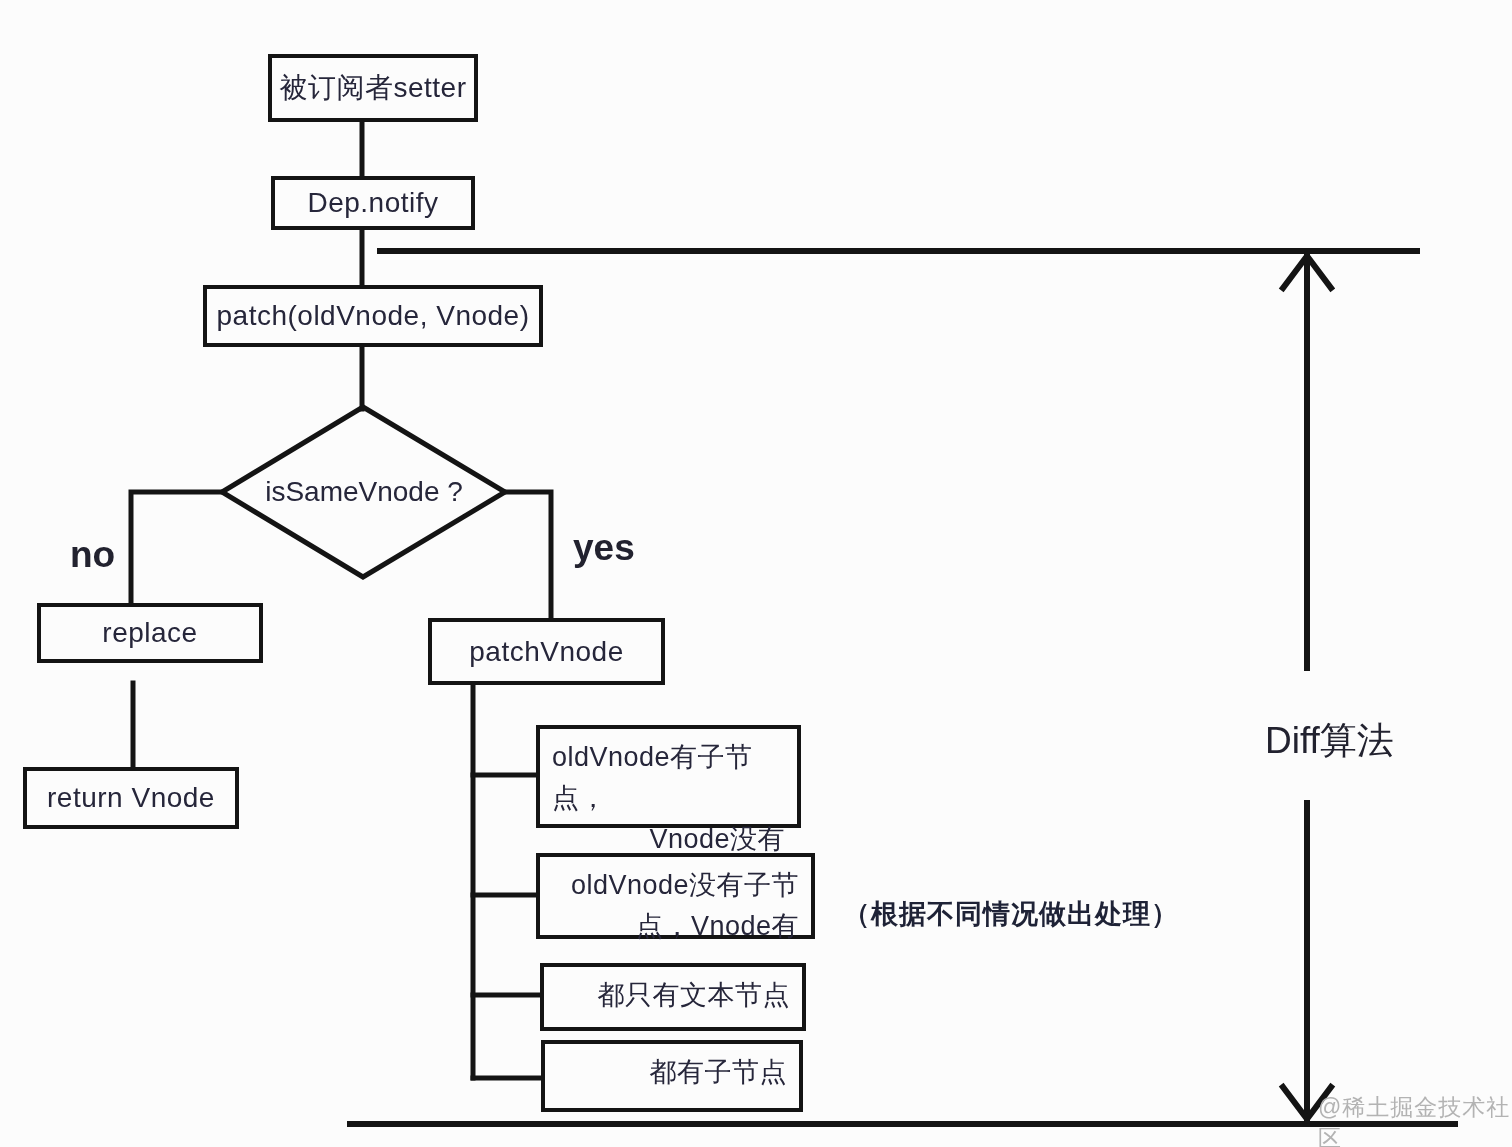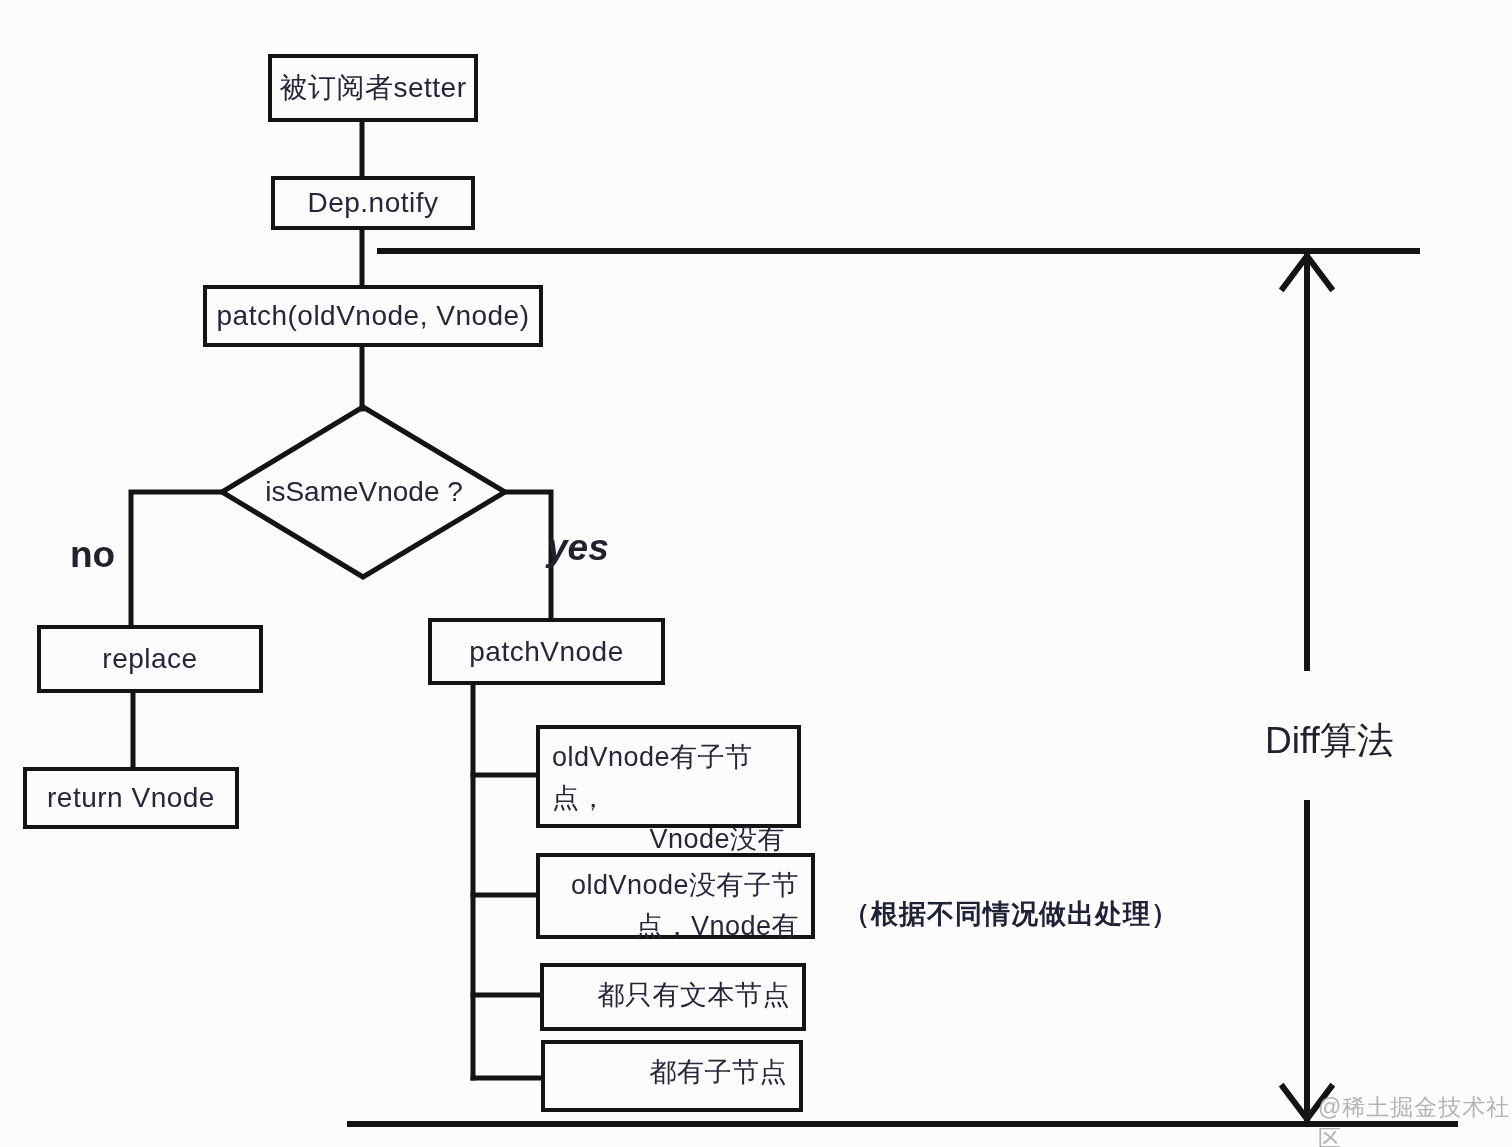--- a/index.html
+++ b/index.html
@@ -40,21 +40,21 @@
     align-items: flex-end;
     flex-direction: column;
     padding: 8px 12px;
     font-size: 27px;
     line-height: 41px;
     white-space: normal;
   }
   .box-setter       { left: 268px; top: 54px;  width: 210px; height: 68px; }
   .box-dep-notify   { left: 271px; top: 176px; width: 204px; height: 54px; }
   .box-patch        { left: 203px; top: 285px; width: 340px; height: 62px; }
-  .box-replace      { left: 37px;  top: 625px; width: 226px; height: 68px; }
+  .box-replace      { left: 37px;  top: 603px; width: 226px; height: 60px; }
   .box-return-vnode { left: 23px;  top: 767px; width: 216px; height: 62px; }
   .box-patch-vnode  { left: 428px; top: 618px; width: 237px; height: 67px; }
   .box-case-1       { left: 536px; top: 725px; width: 265px; height: 103px; }
   .box-case-2       { left: 536px; top: 853px; width: 279px; height: 86px; padding-top: 5px; }
   .box-case-3       { left: 540px; top: 963px; width: 266px; height: 68px; }
   .box-case-4       { left: 541px; top: 1040px; width: 262px; height: 72px; }
   .diamond-label {
     position: absolute;
     left: 223px;
     top: 476px;
@@ -62,21 +62,21 @@
     text-align: center;
     font-size: 28px;
   }
   .branch-label {
     position: absolute;
     font-size: 37px;
     font-weight: 600;
     color: #22222f;
   }
   .label-no  { left: 70px;  top: 534px; }
-  .label-yes { left: 547px; top: 527px; font-style: italic; }
+  .label-yes { left: 573px; top: 527px; }
   .annotation {
     position: absolute;
     left: 843px;
     top: 896px;
     font-size: 27px;
     font-weight: 700;
     color: #1e2236;
     letter-spacing: 1px;
   }
   .diff-label {

